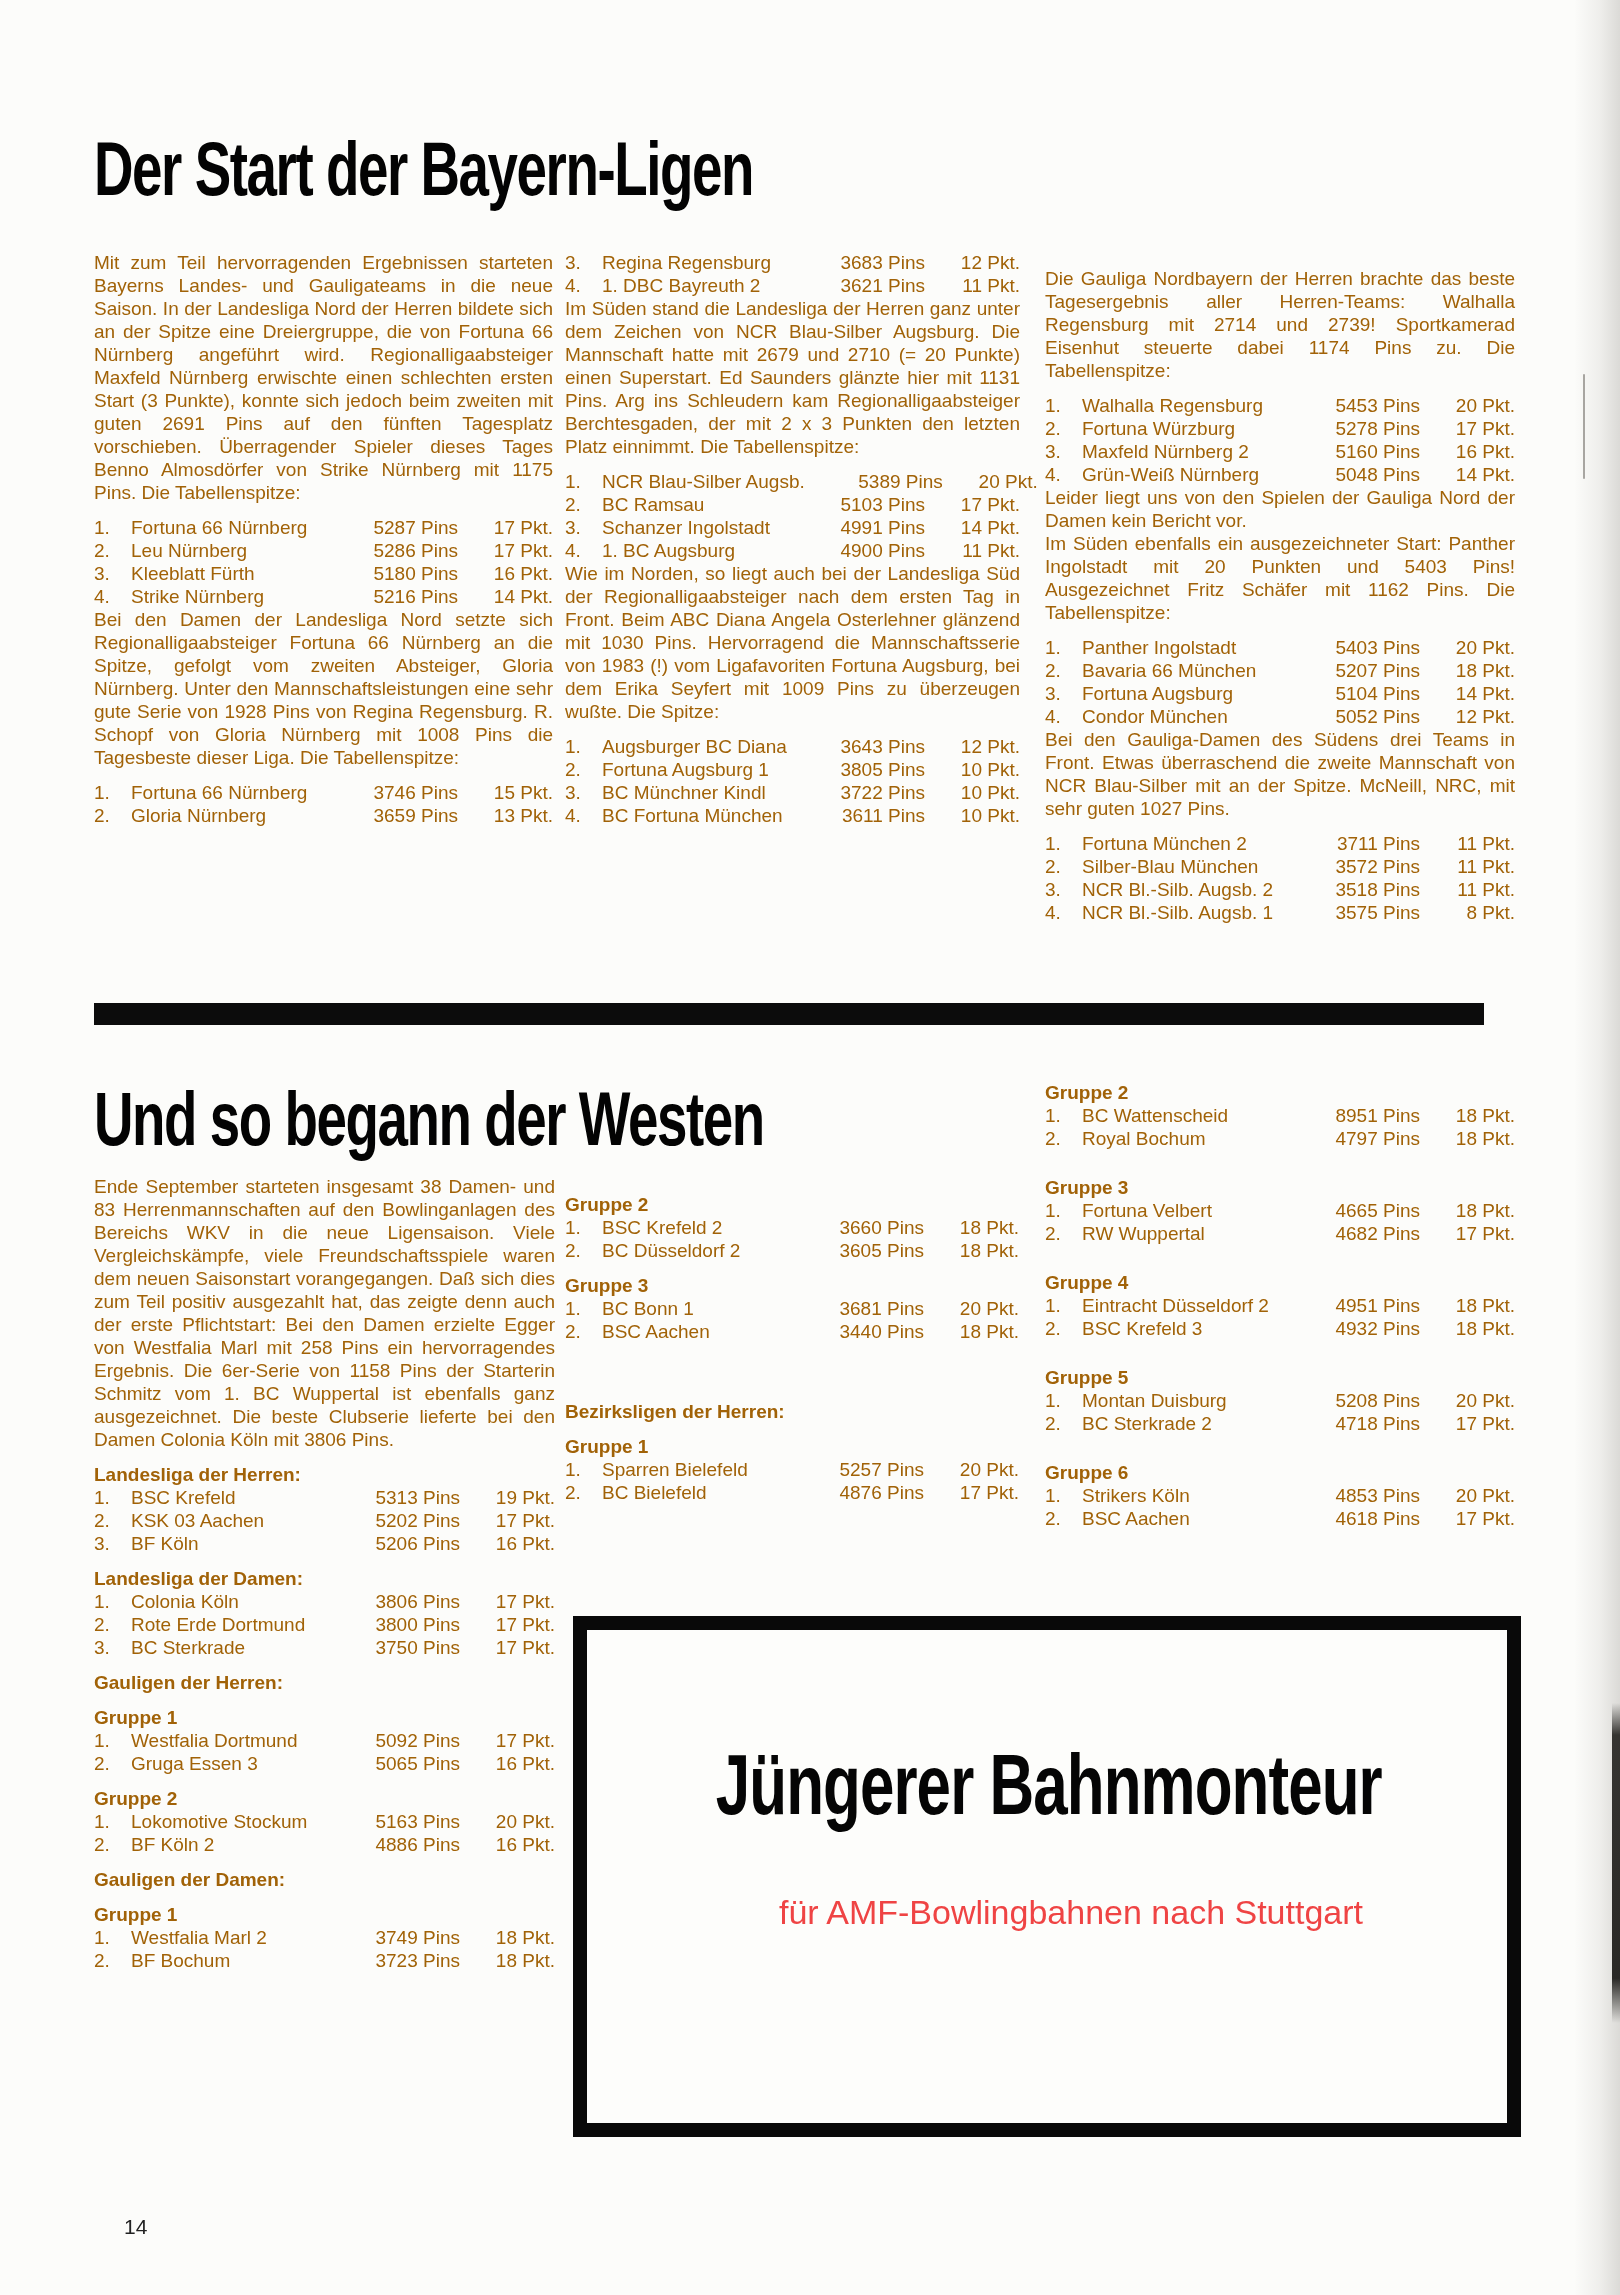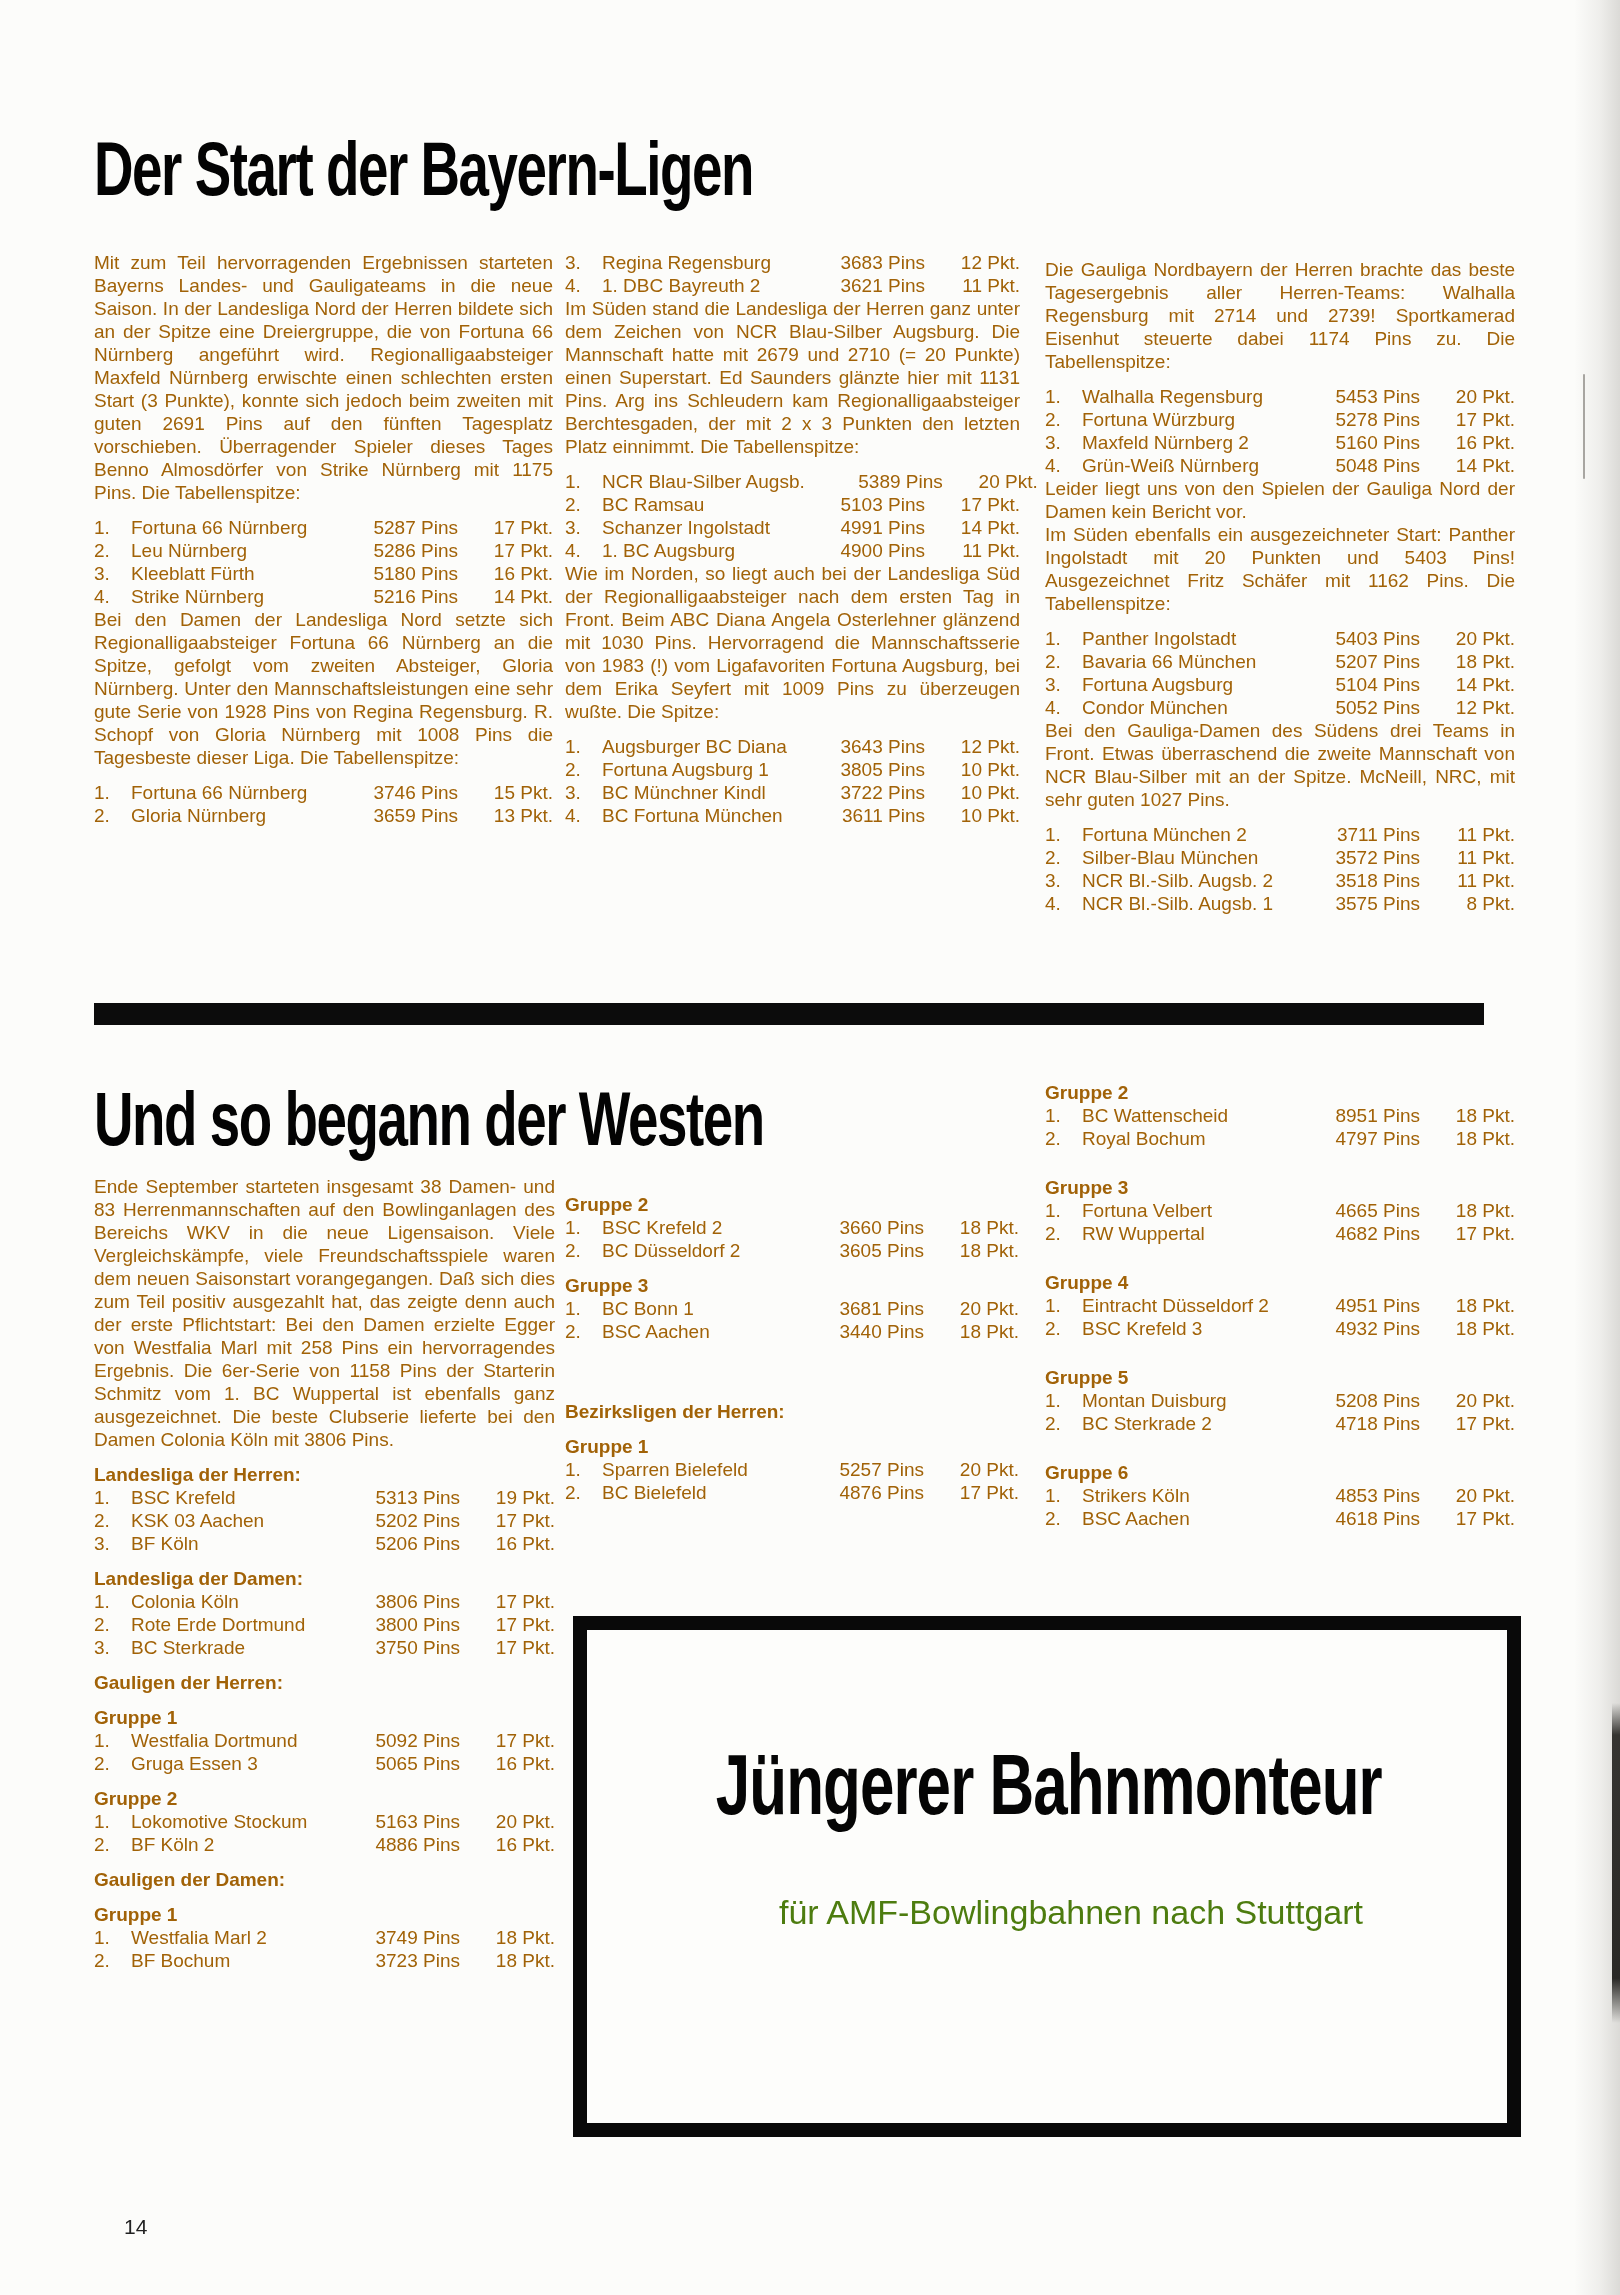--- a/index.html
+++ b/index.html
@@ -44,21 +44,21 @@
   
   .ad {
     position:absolute; left:573px; top:1616px; width:948px; height:521px;
     border:14.5px solid #090909; background:#fdfdfb;
   }
   .ad-title {
     margin:111px 0 0 0; text-align:center; color:#050505;
     font-weight:700; font-size:86px; line-height:1; letter-spacing:-1.3px;
     white-space:nowrap; transform:scaleX(0.72); transform-origin:center top;
   }
-  .ad-lines { margin:54px 0 0 192px; font-size:34px; line-height:63px; color:#4d7c0f; }
+  .ad-lines { margin:54px 0 0 192px; font-size:34px; line-height:63px; color:#ef4444; }
   .ad-lines div { white-space:nowrap; }
   
   .pagenum { position:absolute; left:96px; top:2215px; font-size:21px; color:#222;margin-left:28px; }
   
   .crease {
     position:absolute; top:0; right:0; width:47px; height:2295px;
     background:linear-gradient(to right, rgba(0,0,0,0) 0%, rgba(118,114,106,0.10) 55%, rgba(96,92,84,0.22) 100%);
   }
   .crease-line {
     position:absolute; left:1583px; top:374px; width:2px; height:105px;
@@ -196,21 +196,21 @@
 
   <div class="trow">
     <span class="rk">4.</span>
     <span class="tm">BC Fortuna München</span>
     <span class="pi">3611 Pins</span>
     <span class="pk">10 Pkt.</span>
   </div>
 </div>
   </div>
 
-  <div class="col" style="left:1045px; top:258px; width:470px">
+  <div class="col" style="left:1045px; top:267px; width:470px">
     <p class="blk0">Die Gauliga Nordbayern der Herren brachte das beste Tagesergebnis aller Herren-Teams: Walhalla Regensburg mit 2714 und 2739! Sportkamerad Eisenhut steuerte dabei 1174 Pins zu. Die Tabellenspitze:</p>
     <div class="tbl">
   <div class="trow">
     <span class="rk">1.</span>
     <span class="tm">Walhalla Regensburg</span>
     <span class="pi">5453 Pins</span>
     <span class="pk">20 Pkt.</span>
   </div>
 
   <div class="trow">

